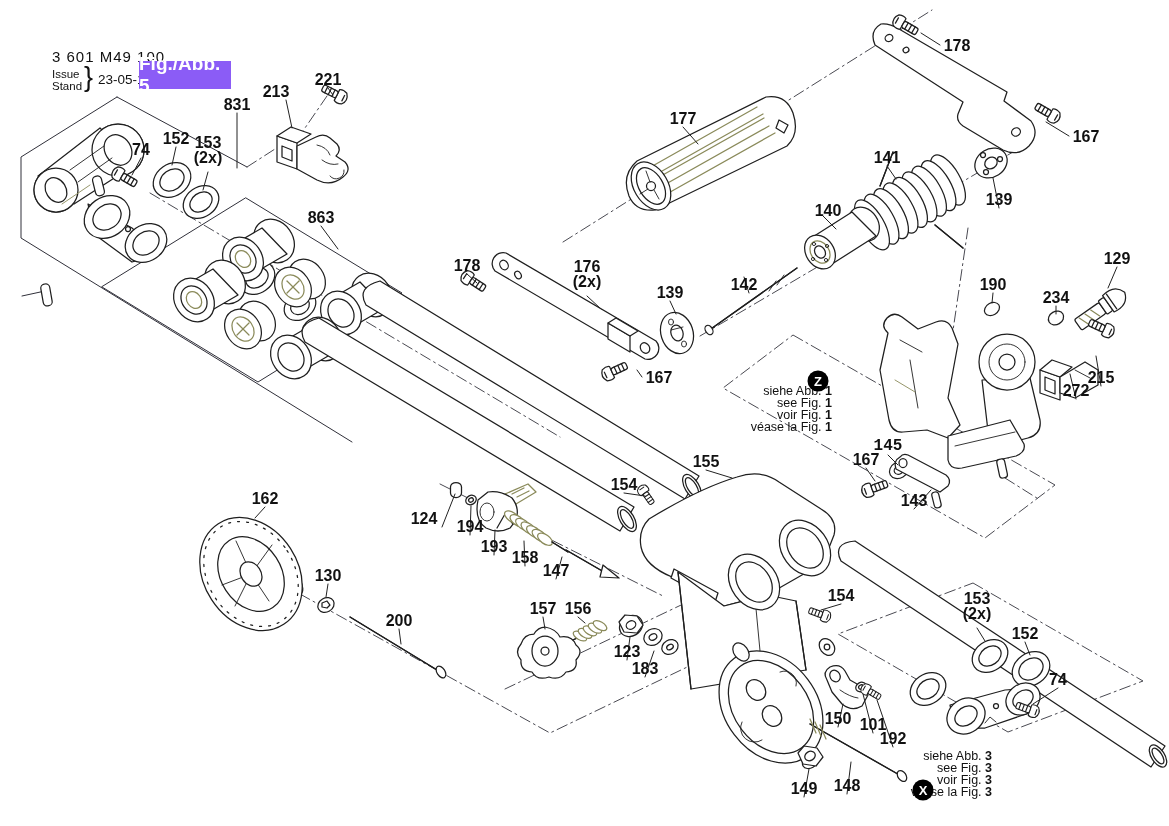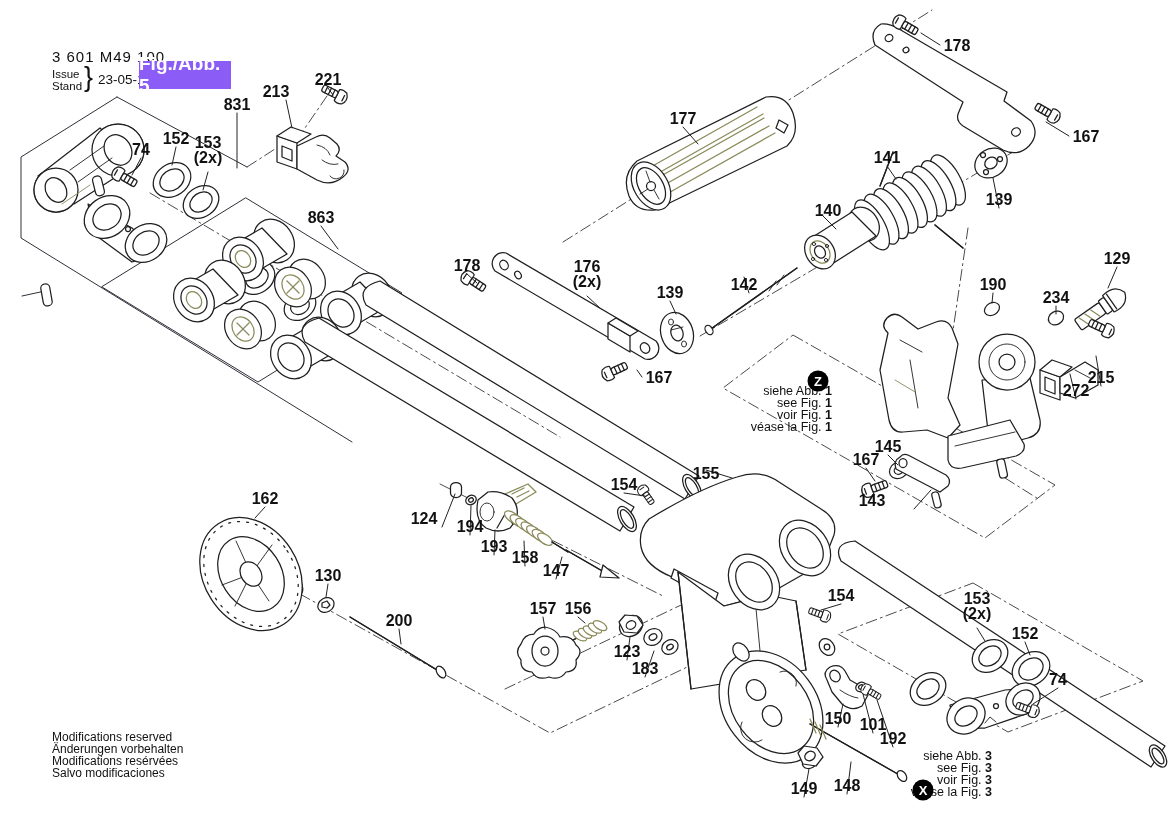--- a/index.html
+++ b/index.html
@@ -529,26 +529,20 @@
   </div>
 
   <div class="badge" style="left:923px;top:790px;">X</div>
   <div class="note" style="right:177px;top:750px;">
     <div><span>siehe Abb.</span> <span class="n">3</span></div>
     <div><span>see Fig.</span> <span class="n">3</span></div>
     <div><span>voir Fig.</span> <span class="n">3</span></div>
     <div><span>véase la Fig.</span> <span class="n">3</span></div>
   </div>
 
-  <div class="footer">
-    <div>Modifications reserved</div>
-    <div>Änderungen vorbehalten</div>
-    <div>Modifications resérvées</div>
-    <div>Salvo modificaciones</div>
-  </div>
 
   <div id="labels-layer">
       <div class="plabel" style="left: 237px; top: 104px;">
         <span>831</span>
       </div>
       <div class="plabel" style="left: 276px; top: 91px; align-items: center;">
         <span>213</span>
       </div>
       <div class="plabel" style="left: 328px; top: 79px;">
         <span>221</span>
@@ -608,30 +602,30 @@
       </div>
       <div class="plabel" style="left: 993px; top: 284px;">
         <span>190</span>
       </div>
       <div class="plabel" style="left: 1101px; top: 377px;">
         <span>215</span>
       </div>
       <div class="plabel" style="left: 1076px; top: 390px;">
         <span>272</span>
       </div>
-      <div class="plabel" style="left: 888px; top: 446px;">
+      <div class="plabel" style="left: 888px; top: 446px; font-family: Liberation Mono, monospace;">
         <span>145</span>
       </div>
       <div class="plabel" style="left: 866px; top: 459px;">
         <span>167</span>
       </div>
-      <div class="plabel" style="left: 872px; top: 500px;">
+      <div class="plabel" style="left: 914px; top: 500px;">
         <span>143</span>
       </div>
-      <div class="plabel" style="left: 706px; top: 461px; margin-top: 12px;">
+      <div class="plabel" style="left: 706px; top: 461px;">
         <span>155</span>
       </div>
       <div class="plabel" style="left: 624px; top: 484px;">
         <span>154</span>
       </div>
       <div class="plabel" style="left: 841px; top: 595px;">
         <span>154</span>
       </div>
       <div class="plabel" style="left: 265px; top: 498px;">
         <span>162</span>

